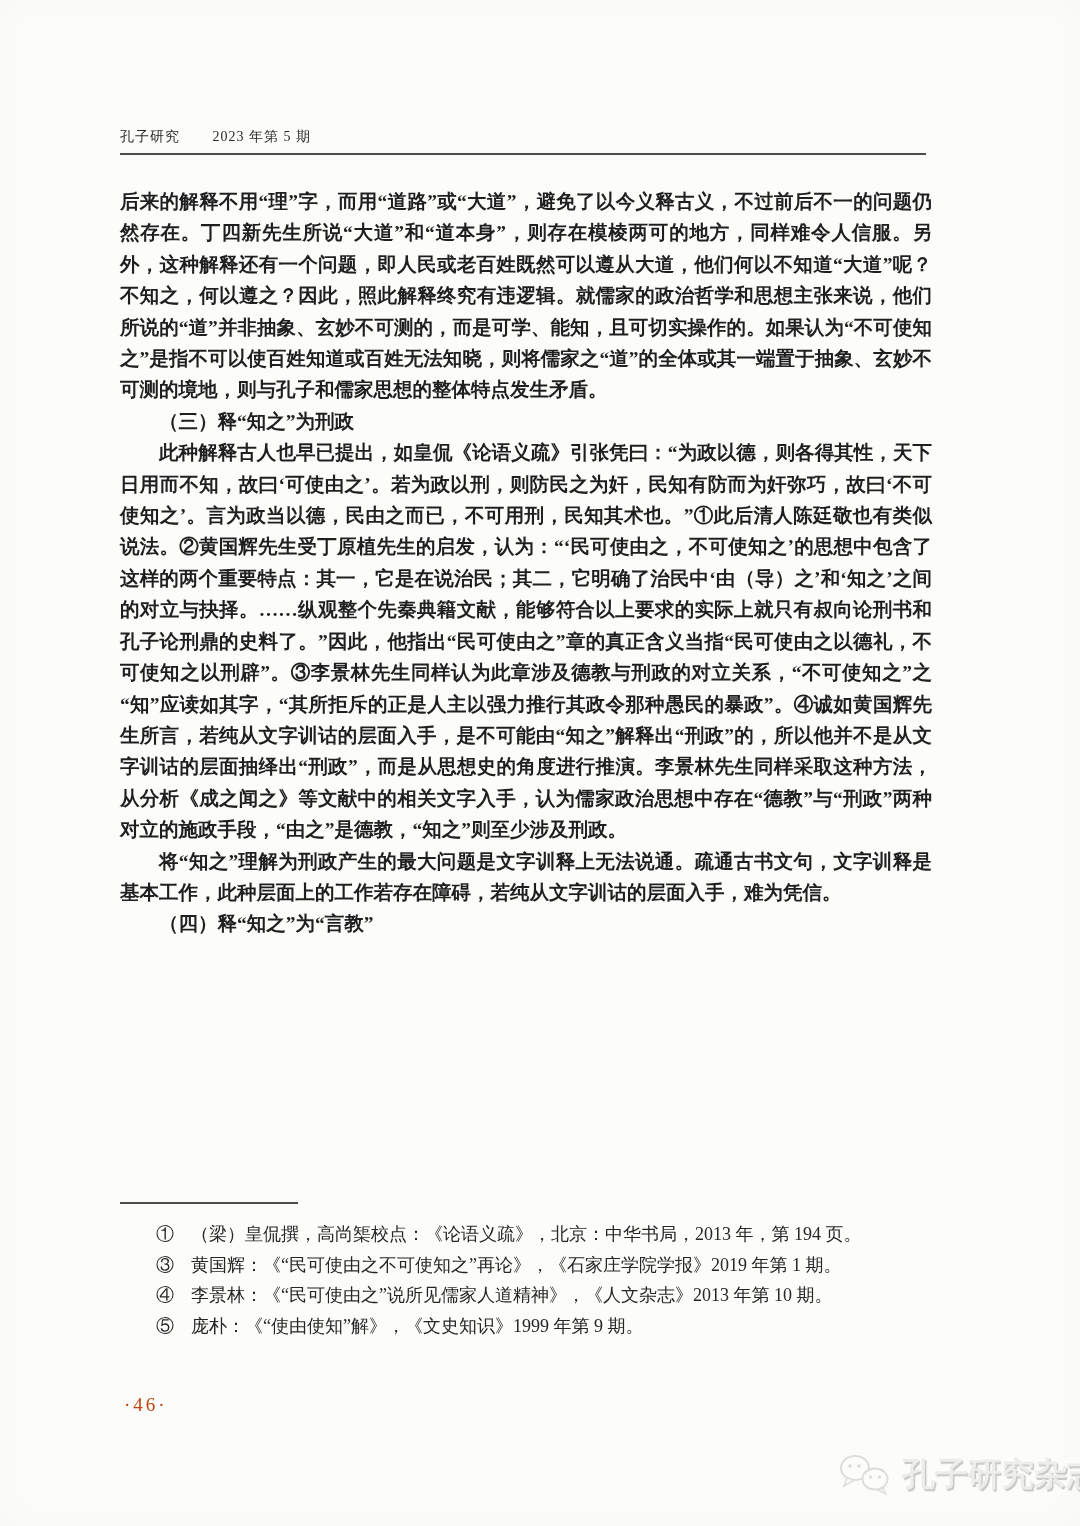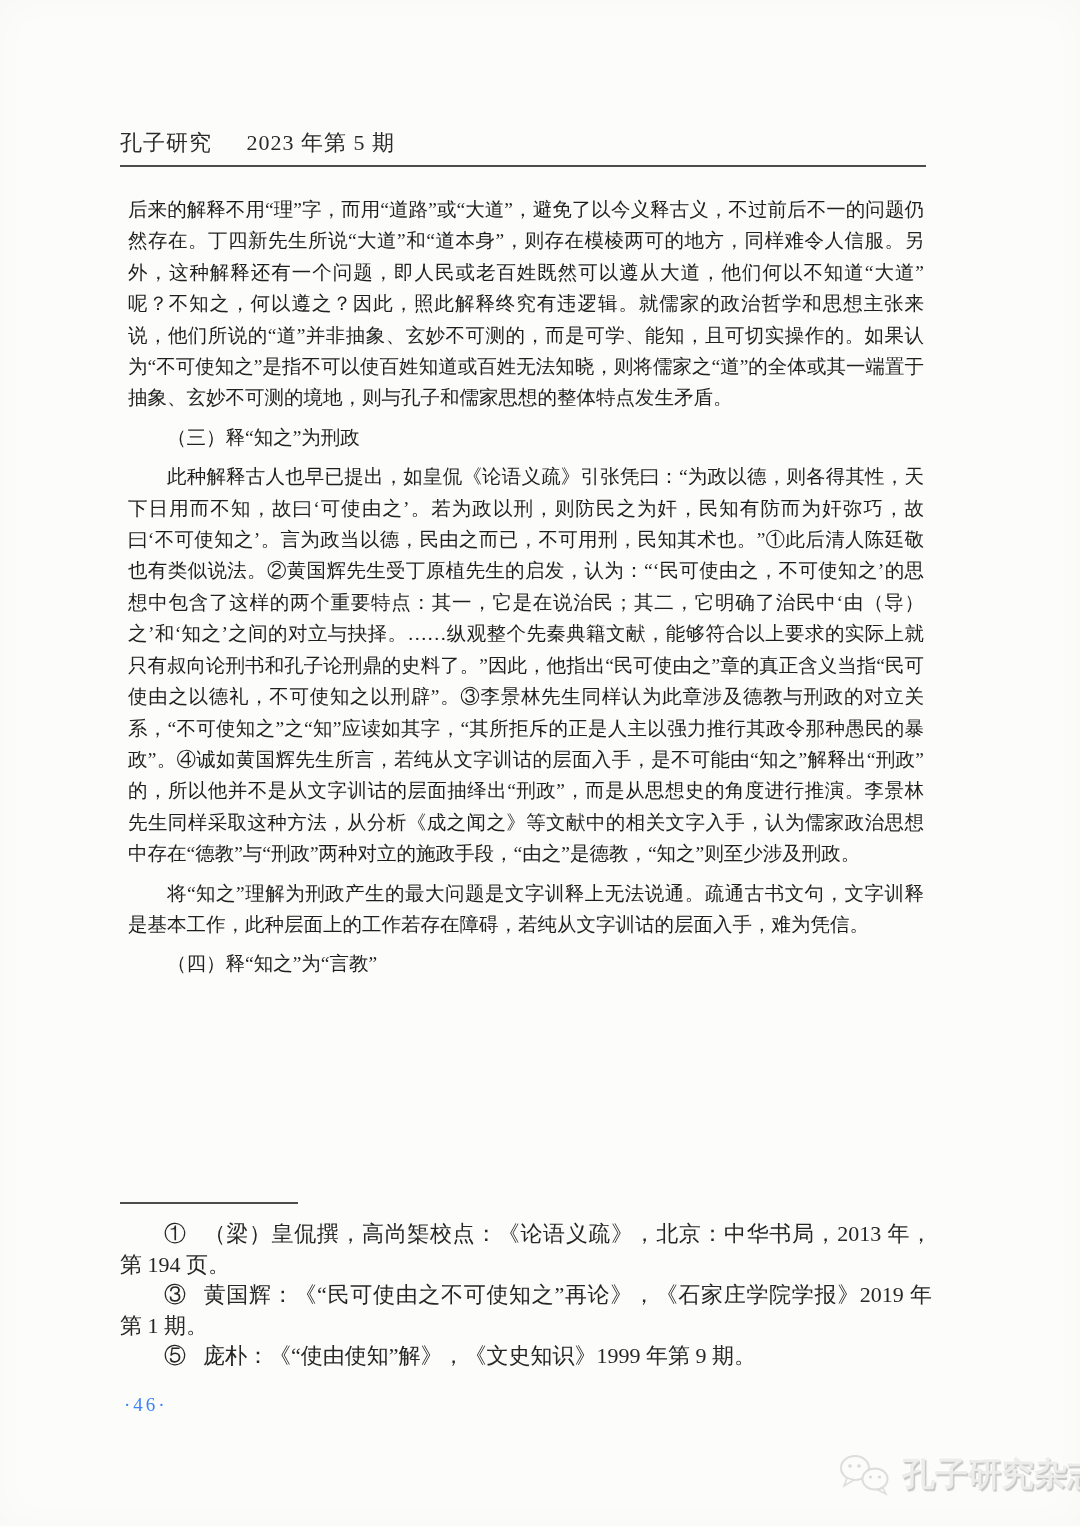--- a/index.html
+++ b/index.html
@@ -9,45 +9,45 @@
     width:1080px;height:1526px;
     margin:0 auto;
     background:#fcfcfb;
     color:#1f1f1f;
     font-family:"Liberation Serif","DejaVu Serif",serif;
     overflow:hidden;
     box-shadow:inset 0 0 40px rgba(0,0,0,0.02);
   }
   
   .header{position:absolute;left:120px;top:128px;width:806px;}
-  .header-line{font-size:22px;color:#2a2a2a;letter-spacing:1px;white-space:nowrap;}
+  .header-line{font-size:14px;color:#2a2a2a;letter-spacing:1px;white-space:nowrap;}
   .journal-title{margin-right:28px;}
   .header-rule{margin-top:7px;height:2px;background:#4c4c4c;}
   
   .article{
     position:absolute;left:120px;top:186px;width:812px;
     font-size:19.5px;line-height:31.4px;
     text-align:justify;
   }
-  .para{margin:8px;text-indent:2em;}
+  .para{margin:0;text-indent:2em;font-weight:bold;}
   .para.noindent{text-indent:0;}
   .para.heading{text-indent:2em;}
   
   .fn-rule{position:absolute;left:120px;top:1202px;width:178px;height:2px;background:#4c4c4c;}
   .footnotes{
     position:absolute;left:120px;top:1219px;width:812px;
-    font-size:22px;line-height:30.5px;color:#262626;
+    font-size:18px;line-height:30.5px;color:#262626;
     text-align:justify;
   }
   .footnote{margin:0;text-indent:2em;}
   .fn-marker{margin-right:17px;}
   
   .page-number{
     position:absolute;left:124px;top:1394px;
-    font-size:19px;letter-spacing:3px;color:#3b82f6;
+    font-size:19px;letter-spacing:3px;color:#c2410c;
   }
   
   .watermark{
     position:absolute;left:838px;top:1452px;
     display:flex;align-items:center;gap:8px;
     font-family:"Liberation Sans","DejaVu Sans",sans-serif;
     font-size:33px;font-weight:bold;
     color:#ededec;
     text-shadow:1.5px 1.5px 1px #c7c7c5, -1px -1px 0 #ffffff;
     white-space:nowrap;
@@ -79,20 +79,23 @@
   <div class="fn-rule"></div>
 
   <section class="footnotes">
     <p class="footnote">
       <span class="fn-marker">①</span><span>（梁）皇侃撰，高尚榘校点：《论语义疏》，北京：中华书局，2013 年，第 194 页。</span>
     </p>
     <p class="footnote">
       <span class="fn-marker">③</span><span>黄国辉：《“民可使由之不可使知之”再论》，《石家庄学院学报》2019 年第 1 期。</span>
     </p>
     <p class="footnote">
+      <span class="fn-marker">④</span><span>李景林：《“民可使由之”说所见儒家人道精神》，《人文杂志》2013 年第 10 期。</span>
+    </p>
+    <p class="footnote">
       <span class="fn-marker">⑤</span><span>庞朴：《“使由使知”解》，《文史知识》1999 年第 9 期。</span>
     </p>
   </section>
 
   <div class="page-number">·46·</div>
 
   <div class="watermark">
     <span style="display:inline-flex;">
       <svg width="56" height="44" viewBox="0 0 56 44" aria-hidden="true">
 

